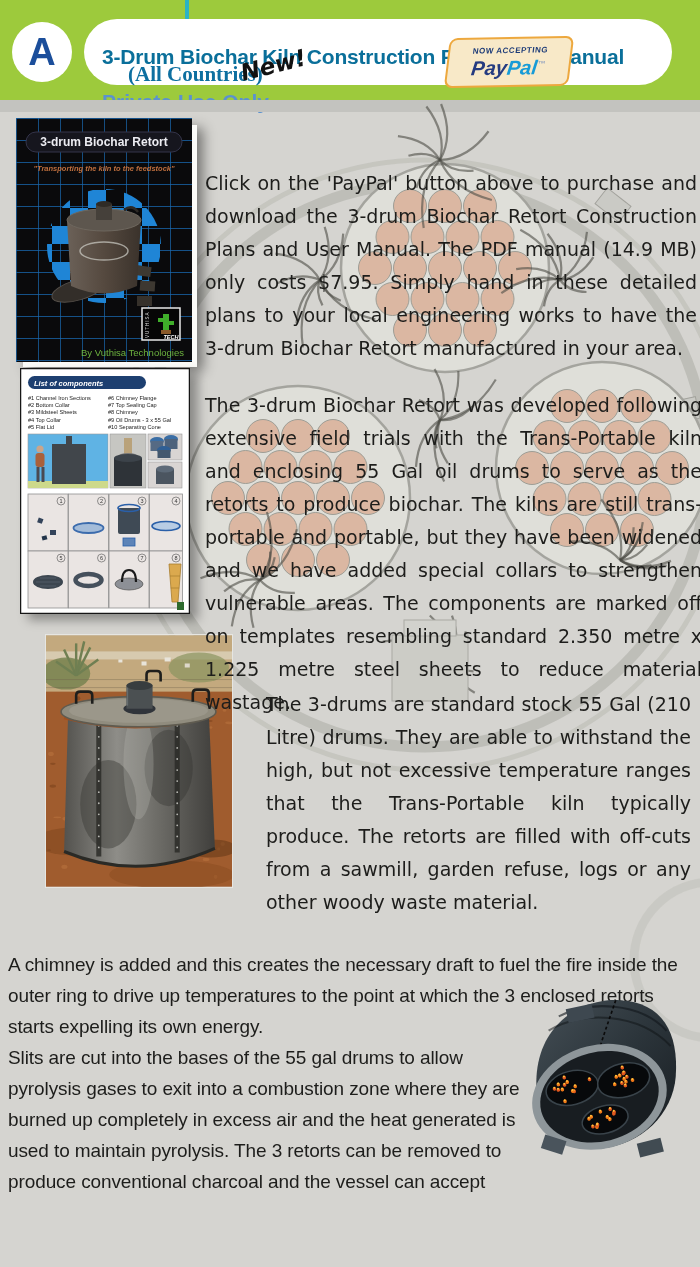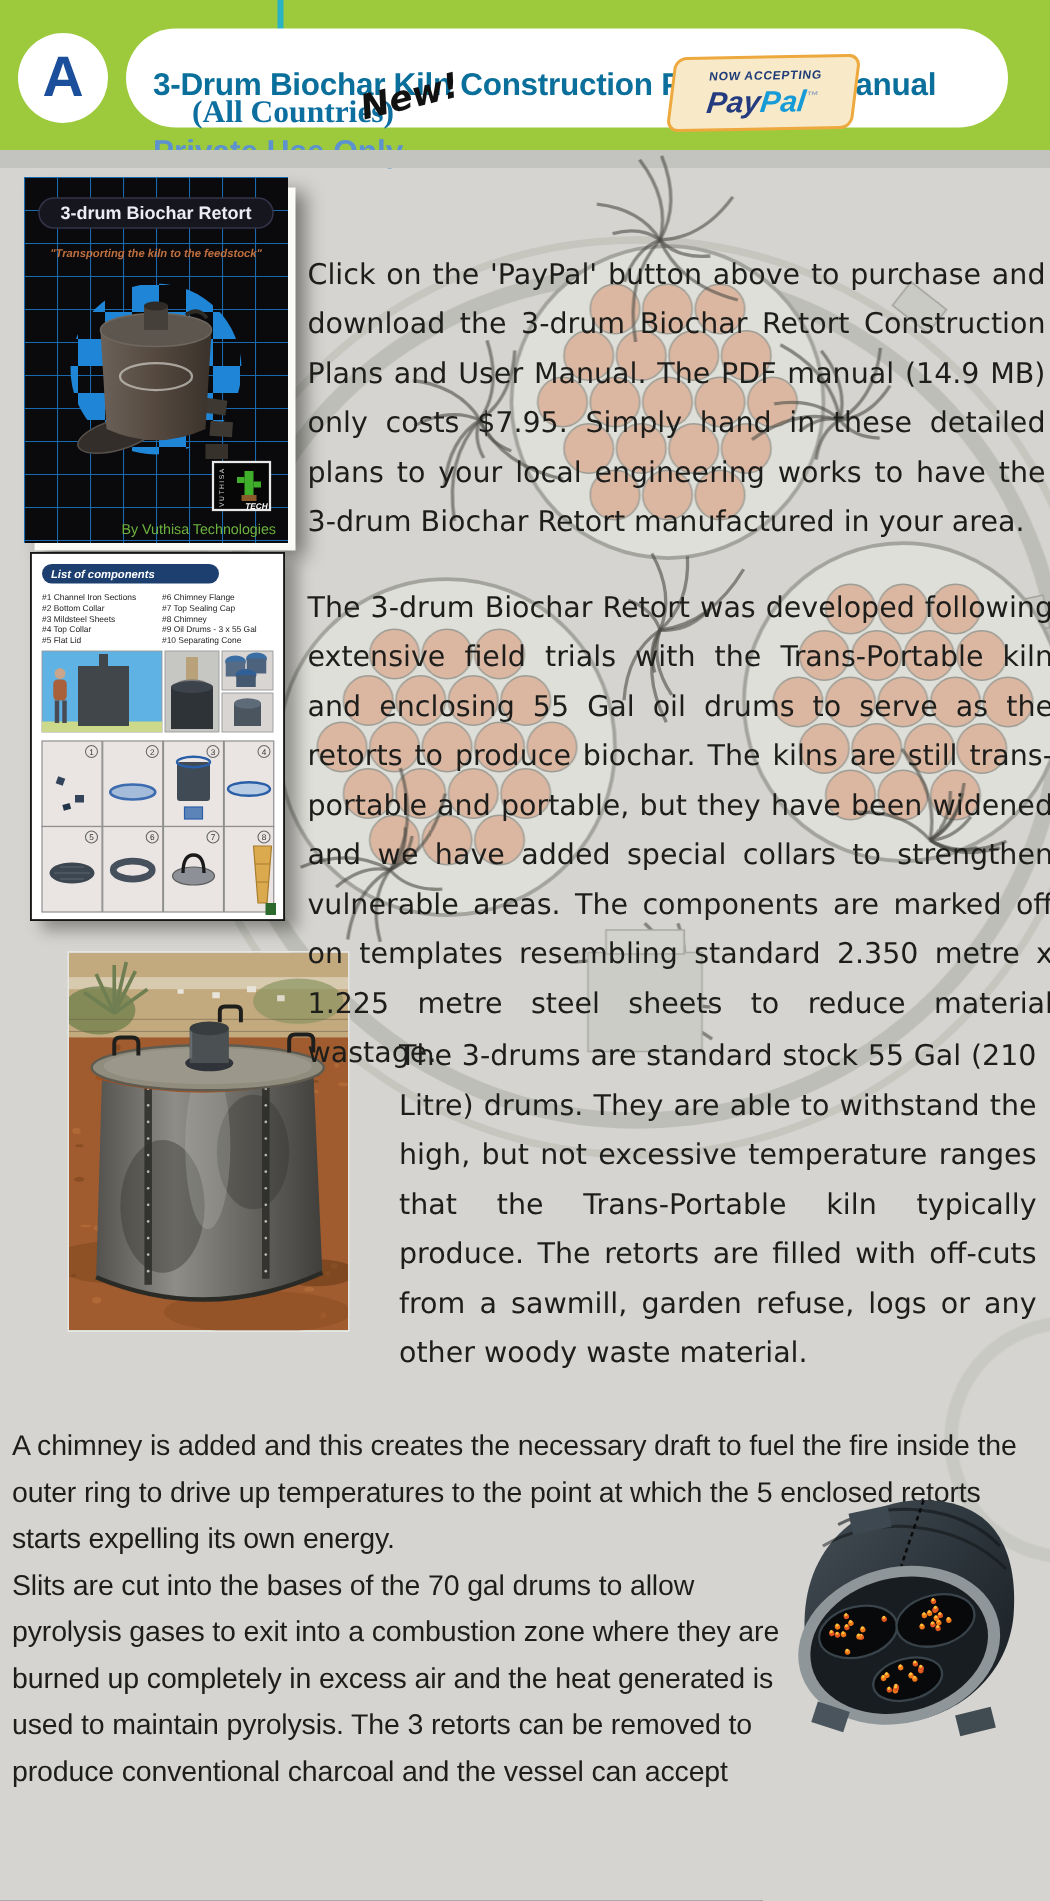--- a/index.html
+++ b/index.html
@@ -471,22 +471,22 @@
     <g stroke="#1e1e1c" stroke-width="2.6" fill="none">
       <path d="M30,68 v-8 q0,-4 4,-4 h8 q4,0 4,4 v8"></path>
       <path d="M100,46 v-7 q0,-3.5 3.5,-3.5 h7 q3.5,0 3.5,3.5 v7"></path>
       <path d="M146,66 v-8 q0,-4 4,-4 h8 q4,0 4,4 v8"></path>
     </g>
   </svg>
 
   <p class="para v-text" id="p1">Click on the 'PayPal' button above to purchase and download the 3-drum Biochar Retort Construction Plans and User Manual. The PDF manual (14.9 MB) only costs $7.95. Simply hand in these detailed plans to your local engineering works to have the 3-drum Biochar Retort manufactured in your area.</p>
   <p class="para v-text" id="p2">The 3-drum Biochar Retort was developed following extensive field trials with the Trans-Portable kiln and enclosing 55 Gal oil drums to serve as the retorts to produce biochar. The kilns are still trans-portable and portable, but they have been widened and we have added special collars to strengthen vulnerable areas. The components are marked off on templates resembling standard 2.350 metre x 1.225 metre steel sheets to reduce material wastage.</p>
   <p class="para v-text" id="p3">The 3-drums are standard stock 55 Gal (210 Litre) drums. They are able to withstand the high, but not excessive temperature ranges that the Trans-Portable kiln typically produce. The retorts are filled with off-cuts from a sawmill, garden refuse, logs or any other woody waste material.</p>
-  <p class="para c-text" id="p4a">A chimney is added and this creates the necessary draft to fuel the fire inside the outer ring to drive up temperatures to the point at which the 5 enclosed retorts starts expelling its own energy.</p>
-  <p class="para c-text" id="p4b">Slits are cut into the bases of the 70 gal drums to allow pyrolysis gases to exit into a combustion zone where they are burned up completely in excess air and the heat generated is used to maintain pyrolysis. The 3 retorts can be removed to produce conventional charcoal and the vessel can accept</p>
+  <p class="para c-text" id="p4a">A chimney is added and this creates the necessary draft to fuel the fire inside the outer ring to drive up temperatures to the point at which the 3 enclosed retorts starts expelling its own energy.</p>
+  <p class="para c-text" id="p4b">Slits are cut into the bases of the 55 gal drums to allow pyrolysis gases to exit into a combustion zone where they are burned up completely in excess air and the heat generated is used to maintain pyrolysis. The 3 retorts can be removed to produce conventional charcoal and the vessel can accept</p>
 
   <svg class="render" width="168" height="178" viewBox="0 0 165 175">
     <defs>
       <linearGradient id="rbody" x1="0" y1="0" x2="1" y2="1">
         <stop offset="0" stop-color="#454f56"></stop>
           <stop offset="0.5" stop-color="#2b343a"></stop>
           <stop offset="1" stop-color="#171c20"></stop>
       </linearGradient>
     </defs>
     <path d="M18,95 C16,38 58,8 100,10 C142,12 158,42 155,85 C152,122 122,152 80,156 C44,159 20,134 18,95 Z" fill="url(#rbody)"></path>

